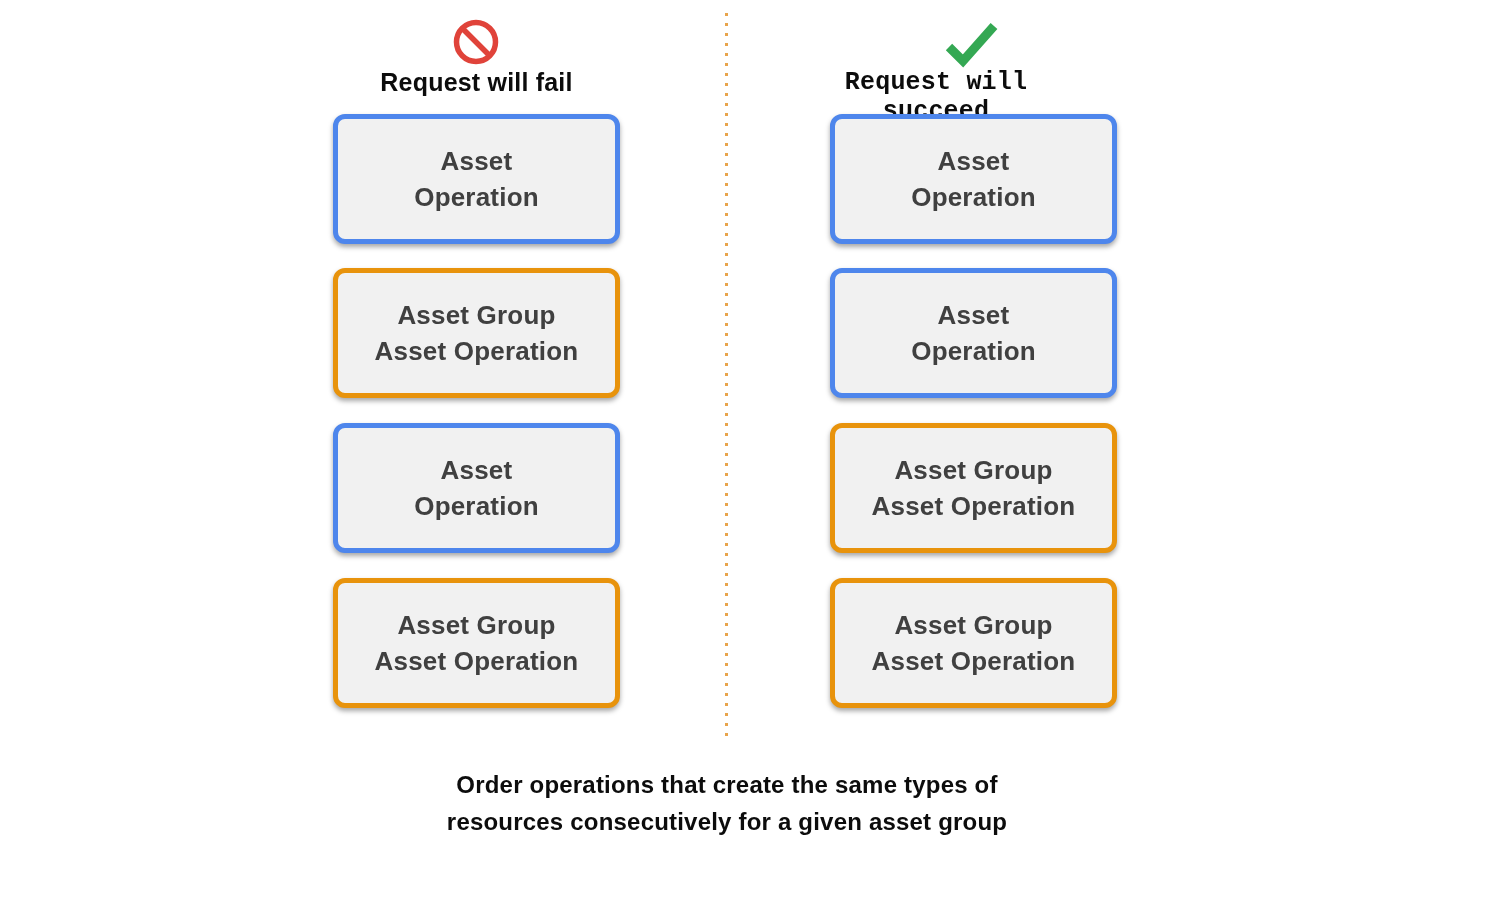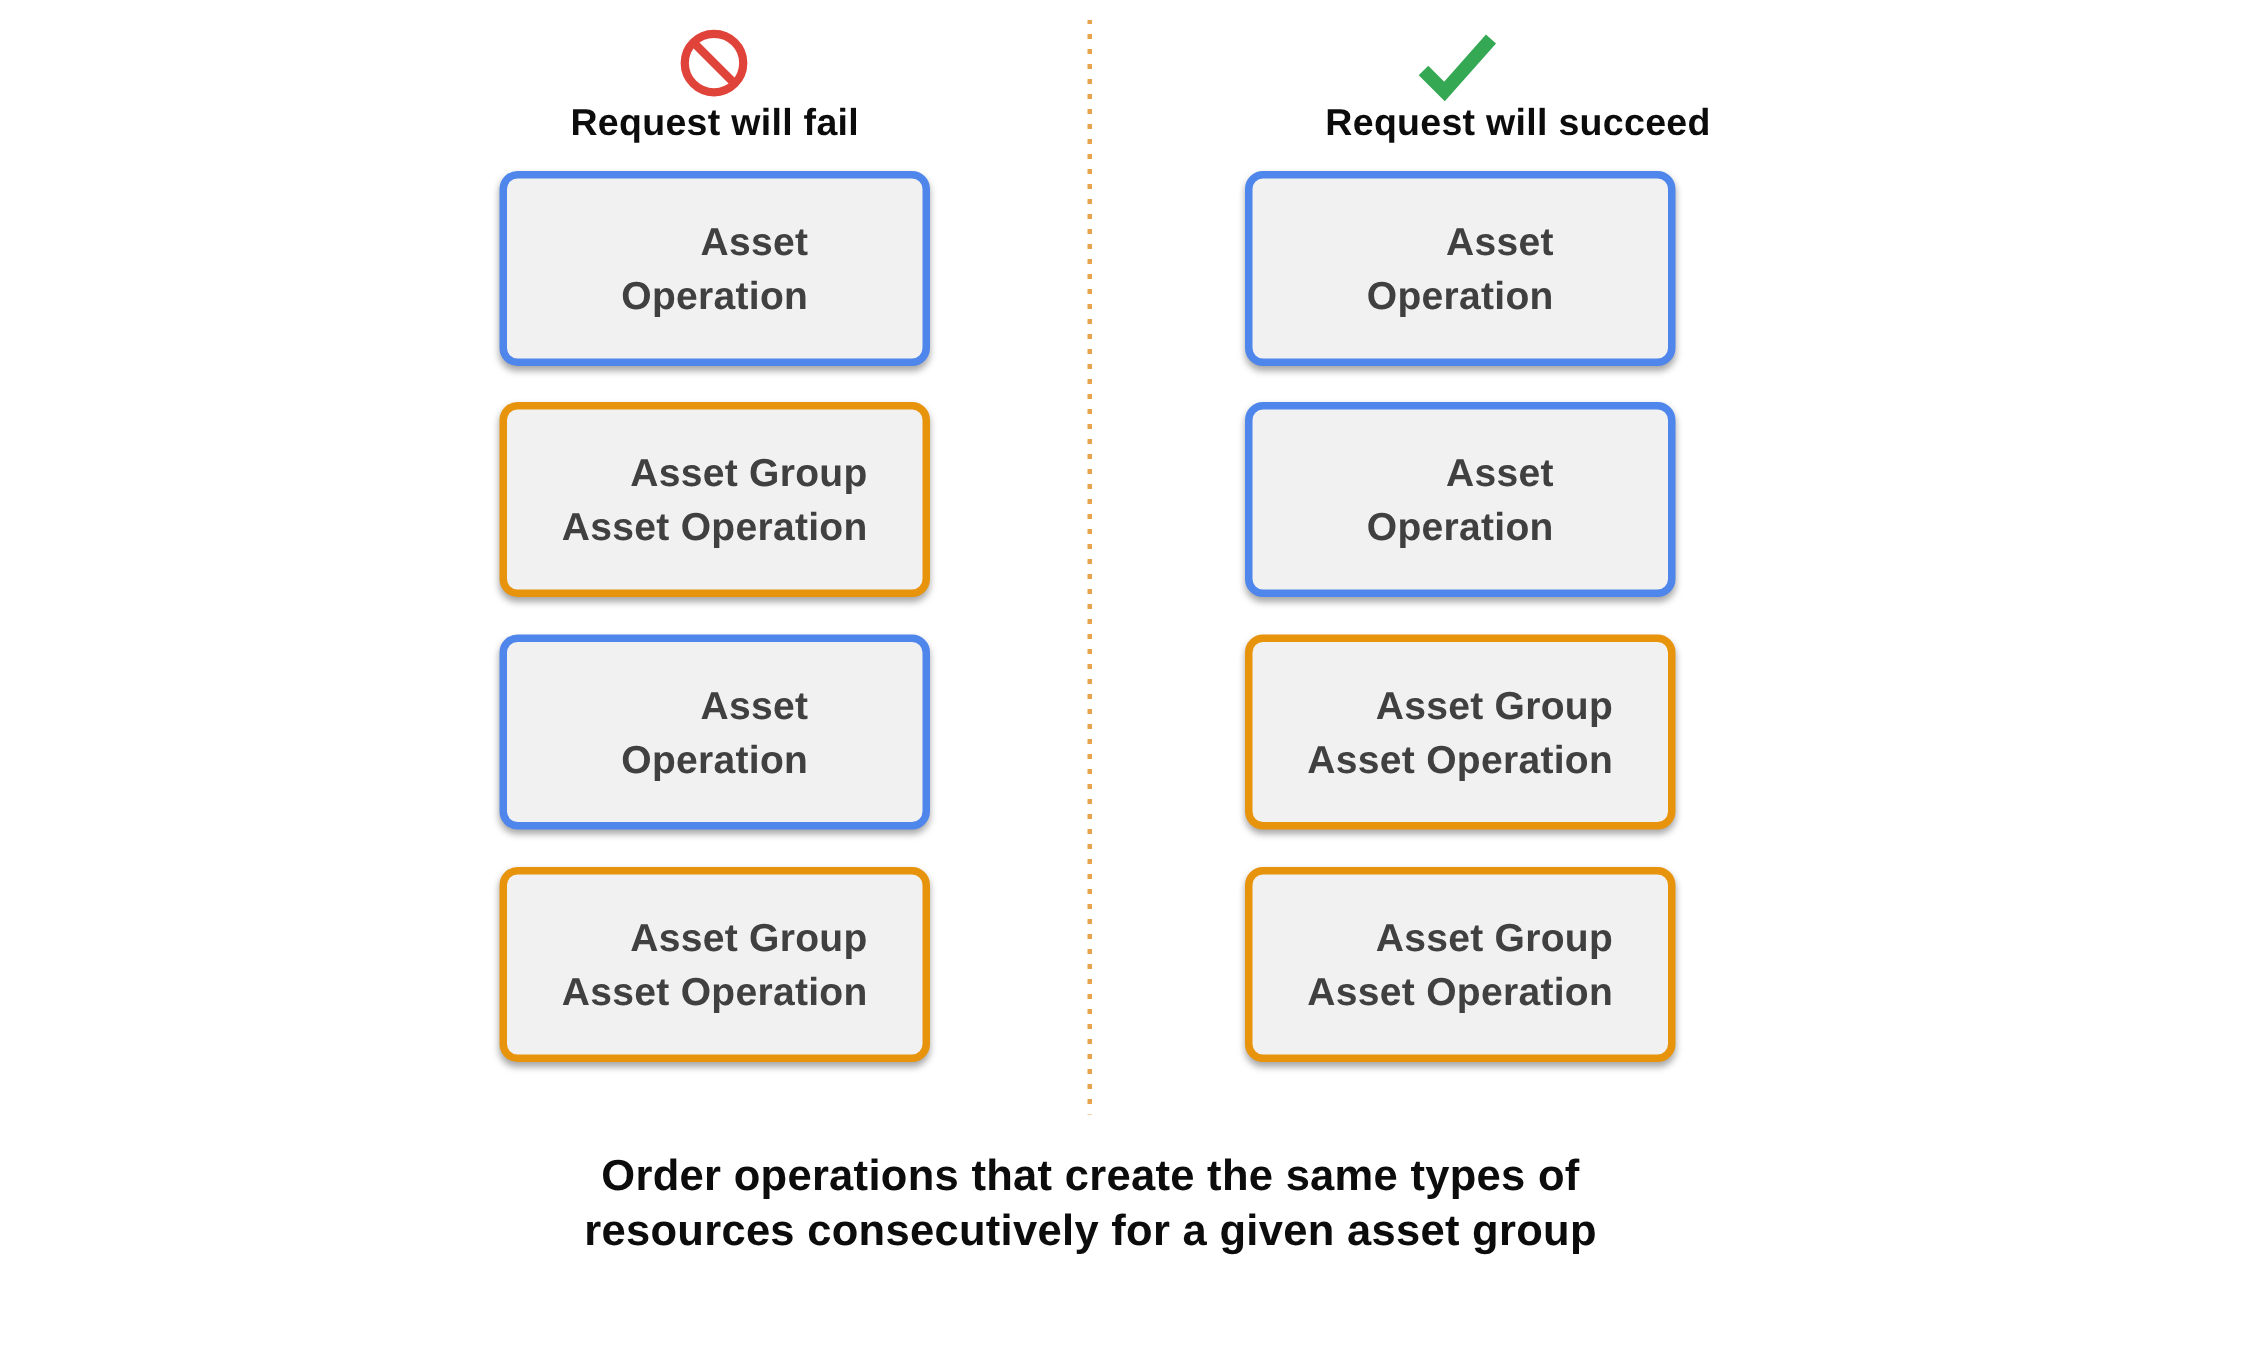--- a/index.html
+++ b/index.html
@@ -26,36 +26,36 @@
   .col-header-label {
     position: absolute;
     top: 68px;
     font-size: 25px;
     font-weight: bold;
     color: var(--heading-text, #0c0c0c);
     text-align: center;
     letter-spacing: 0.2px;
   }
   .fail-label { left: 333px; width: 287px; }
-  .succeed-label { left: 868px; width: 288px; }
+  .succeed-label { left: 792px; width: 288px; font-family: Liberation Mono, monospace; }
 
   
   .box {
     position: absolute;
     width: 287px;
     height: 130px;
     box-sizing: border-box;
     background: var(--box-fill, #f1f1f1);
     border: 5px solid #888;
     border-radius: 12px;
     box-shadow: 0 3px 5px rgba(0,0,0,0.35);
     display: flex;
     align-items: center;
     justify-content: center;
-    text-align: right;
+    text-align: center;
   }
   .box[data-type="asset"] { border-color: var(--blue, #4e86ec); }
   .box[data-type="asset_group"] { border-color: var(--orange, #e8930c); }
   .box-label {
     font-size: 26px;
     font-weight: bold;
     color: var(--box-text, #404040);
     line-height: 36px;
     white-space: pre-line;
     letter-spacing: 0.2px;
@@ -81,21 +81,21 @@
     );
   }
 
   
   .caption {
     position: absolute;
     left: 327px;
     top: 766px;
     width: 800px;
     text-align: center;
-    font-size: 29px;
+    font-size: 24px;
     font-weight: bold;
     color: var(--heading-text, #0c0c0c);
     line-height: 37px;
     white-space: pre-line;
     letter-spacing: 0.2px;
   }
 
   .icon-svg { width: 100%; height: 100%; display: block; }
   .prohibition-stroke { stroke: var(--red, #e0433a); }
   .check-stroke { stroke: var(--green, #34a853); }

